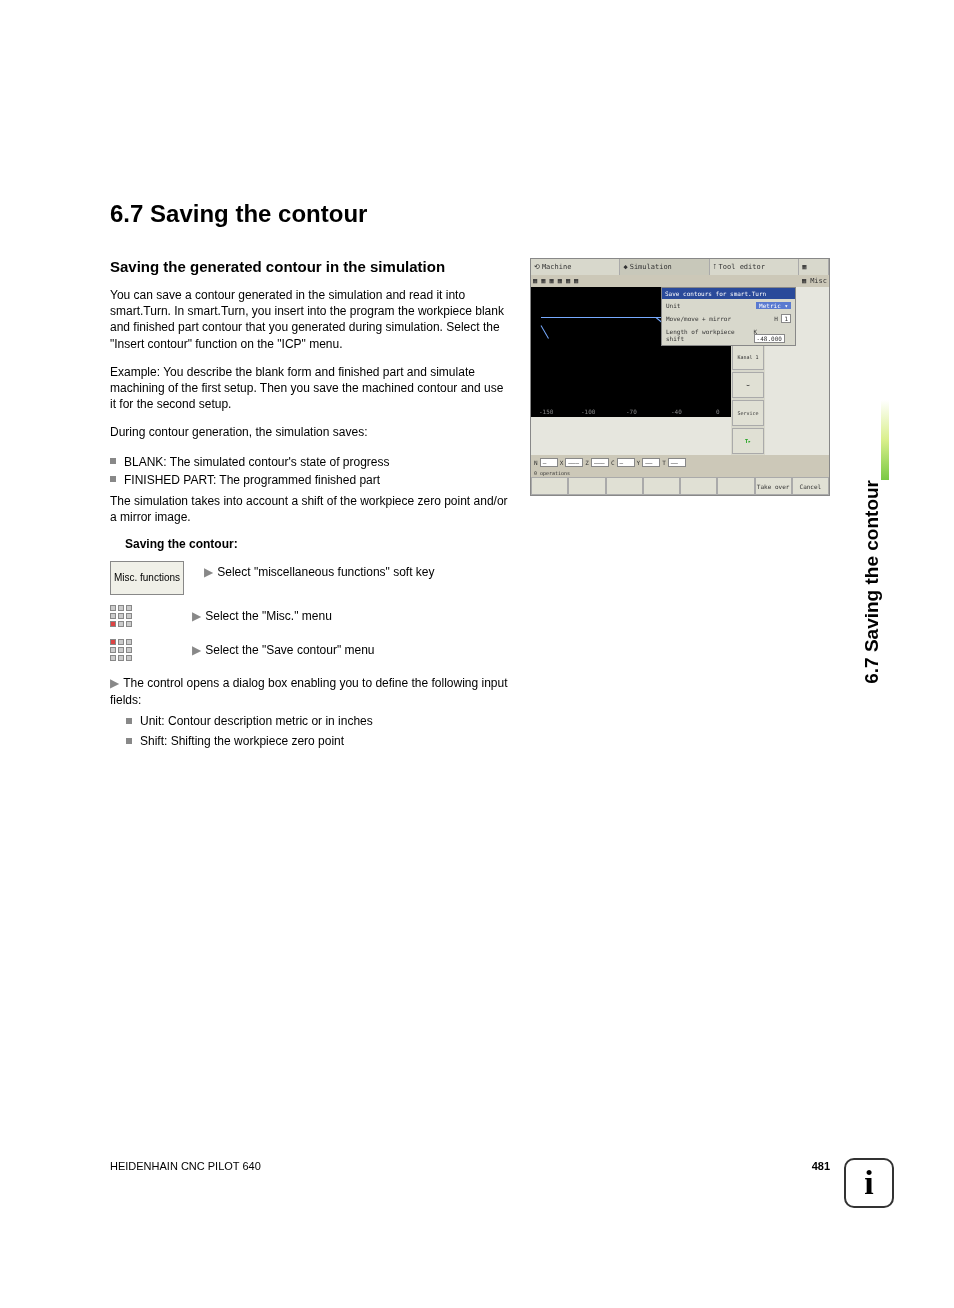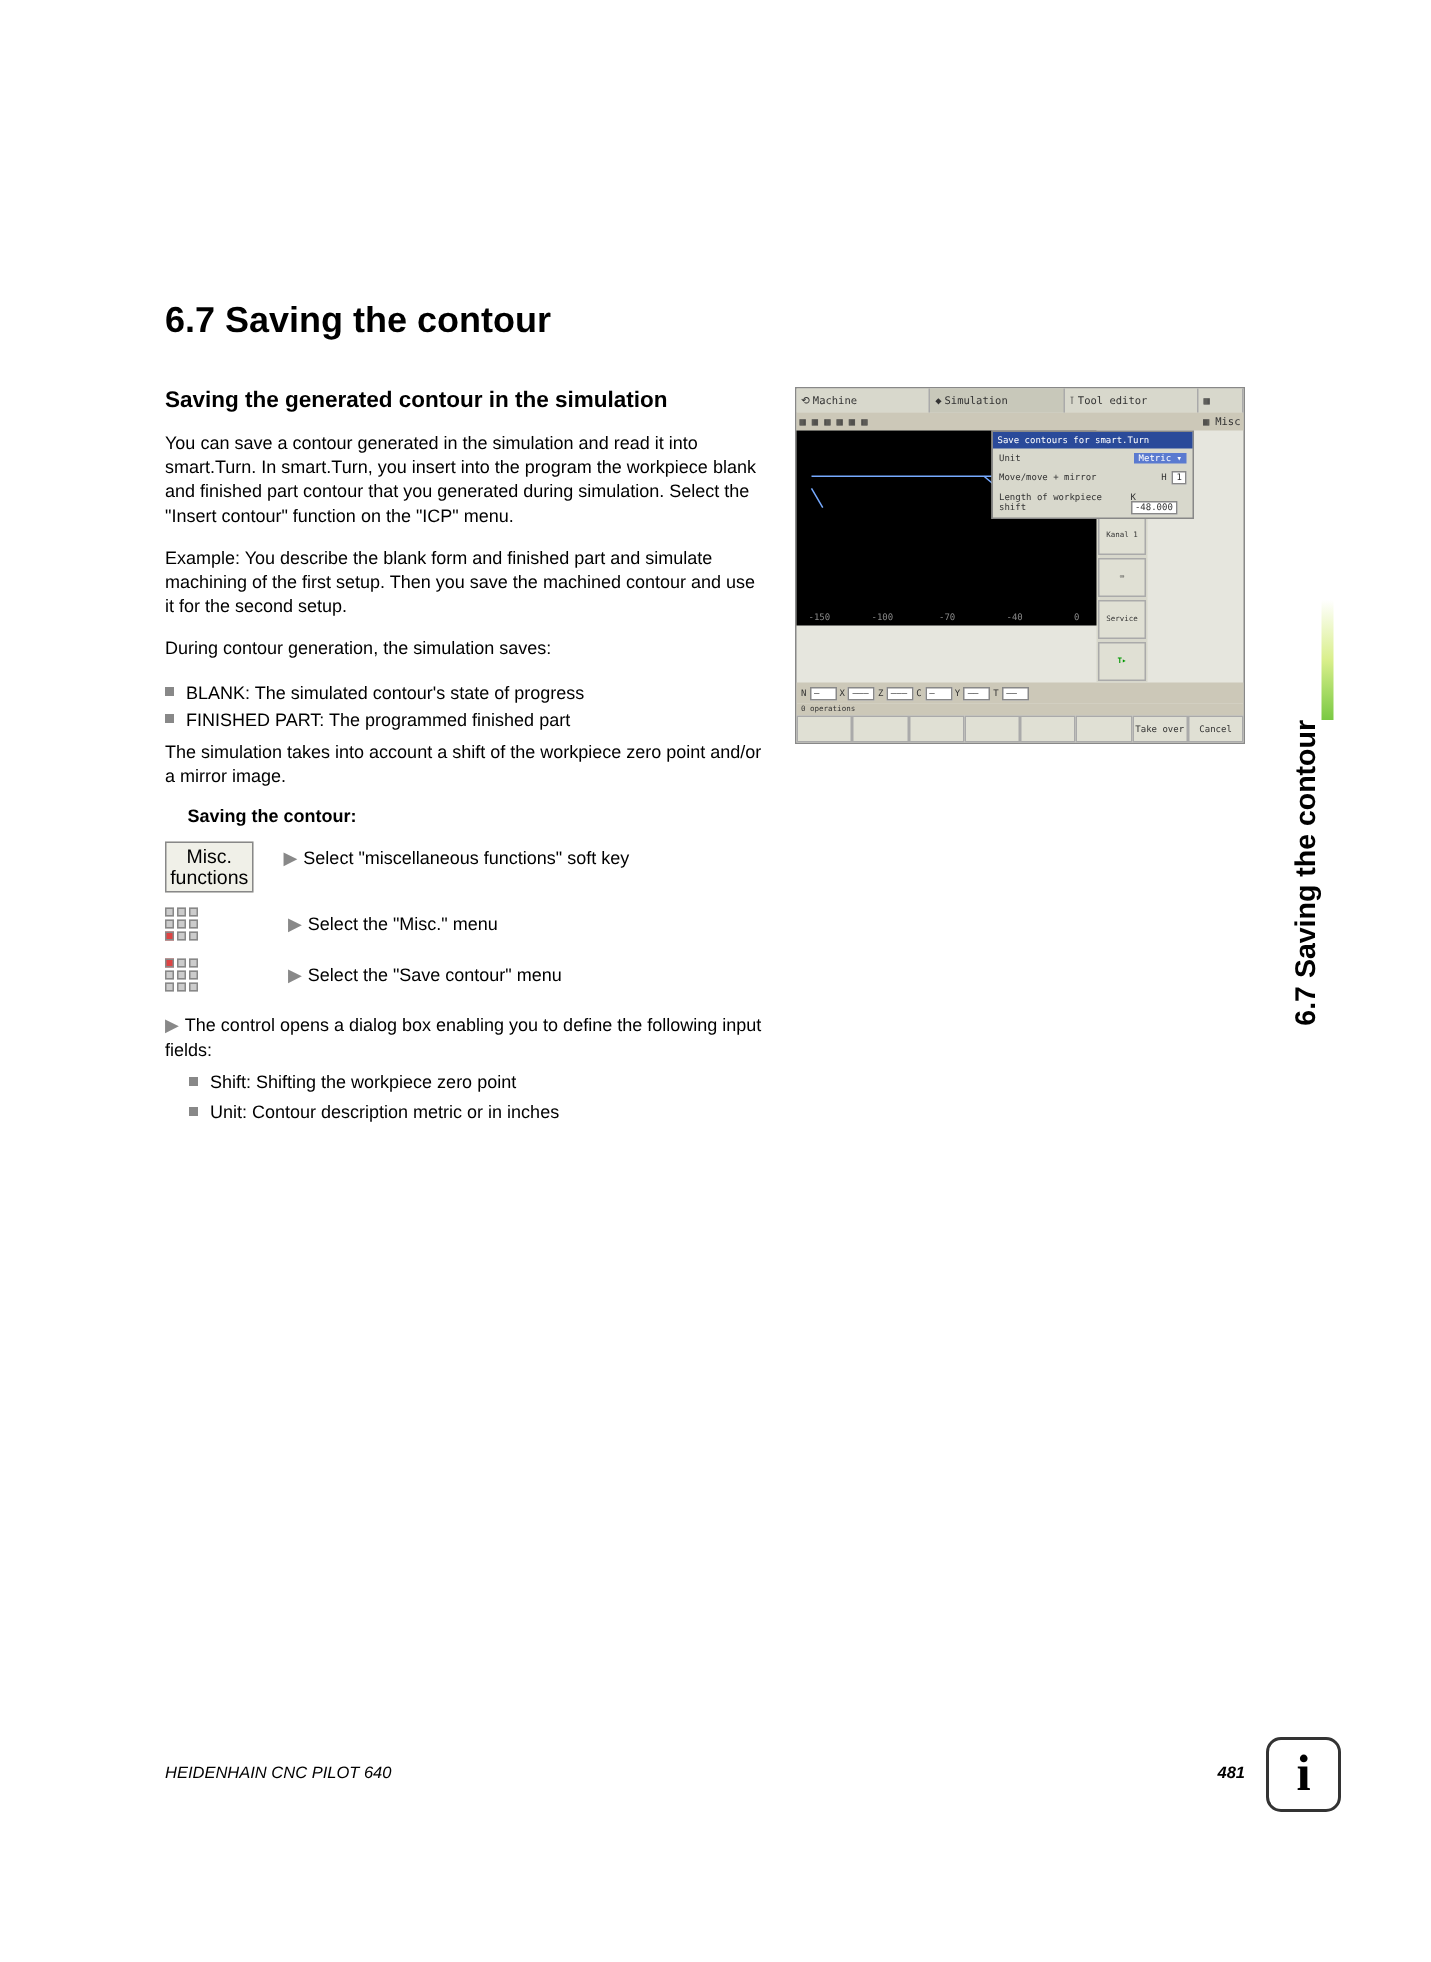--- a/index.html
+++ b/index.html
@@ -42,22 +42,22 @@
     font-size: 12px;
     line-height: 1.35;
     margin-bottom: 12px;
   }
   ul.square { list-style: none; padding: 0; }
   ul.square li { font-size: 12px; line-height: 1.5; padding-left: 14px; position: relative; }
   ul.square li::before { content: ""; position: absolute; left: 0; top: 5px; width: 6px; height: 6px; background: #888; }
   .bold { font-weight: bold; font-size: 12px; margin: 10px 15px; }
   .step-row { display: flex; align-items: flex-start; margin-bottom: 10px; }
   .softkey-box {
-    width: 59px; height: 34px; border: 1px solid #888;
-    background: #f0f0e8; font-size: 13px; text-align: center;
+    width: 74px; height: 34px; border: 1px solid #888;
+    background: #f0f0e8; font-size: 10px; text-align: center;
     display: flex; align-items: center; justify-content: center;
     flex-shrink: 0; margin-right: 20px; line-height: 1.1;
   }
   .icon-box {
     width: 24px; height: 24px; flex-shrink: 0; margin-right: 58px; margin-left: 0;
     display: grid; grid-template-columns: repeat(3, 6px); grid-template-rows: repeat(3, 6px);
     gap: 2px;
   }
   .icon-box .cell { background: #ccc; border: 1px solid #888; }
   .icon-box .cell.red { background: #d44; }
@@ -92,27 +92,26 @@
     transform-origin: right bottom;
     transform: rotate(-90deg) translateY(-4px);
     white-space: nowrap;
     font-weight: bold;
     font-size: 19px;
   }
 
   
   .footer {
     position: absolute;
-    bottom: 120px;
+    bottom: 136px;
     left: 110px;
     width: 720px;
     font-size: 11px;
     display: flex;
     justify-content: space-between;
-    font-style: italic;
   }
   .footer .pnum { font-weight: bold; }
 
   .info-icon {
     position: absolute;
     bottom: 100px;
     right: 60px;
     width: 50px;
     height: 50px;
     border: 2px solid #333;
@@ -211,22 +210,22 @@
         <div class="cell"></div>
           <div class="cell"></div>
           <div class="cell"></div>
       </div>
       <div class="step-text"><span class="tri">▶</span><span>Select the "Save contour" menu</span></div>
     </div>
 
     <div class="single-tri-line" style="margin-top:12px">
       <span class="tri">▶</span><span>The control opens a dialog box enabling you to define the following input fields:</span>
       <ul class="nested-square">
+        <li>Unit: Contour description metric or in inches</li>
         <li>Shift: Shifting the workpiece zero point</li>
-        <li>Unit: Contour description metric or in inches</li>
       </ul>
     </div>
   </div>
 
   <div class="right-col">
     <div class="screenshot">
       <div class="ss-top">
         <div class="tab">
             <span>⟲</span>
             <span>Machine</span>

